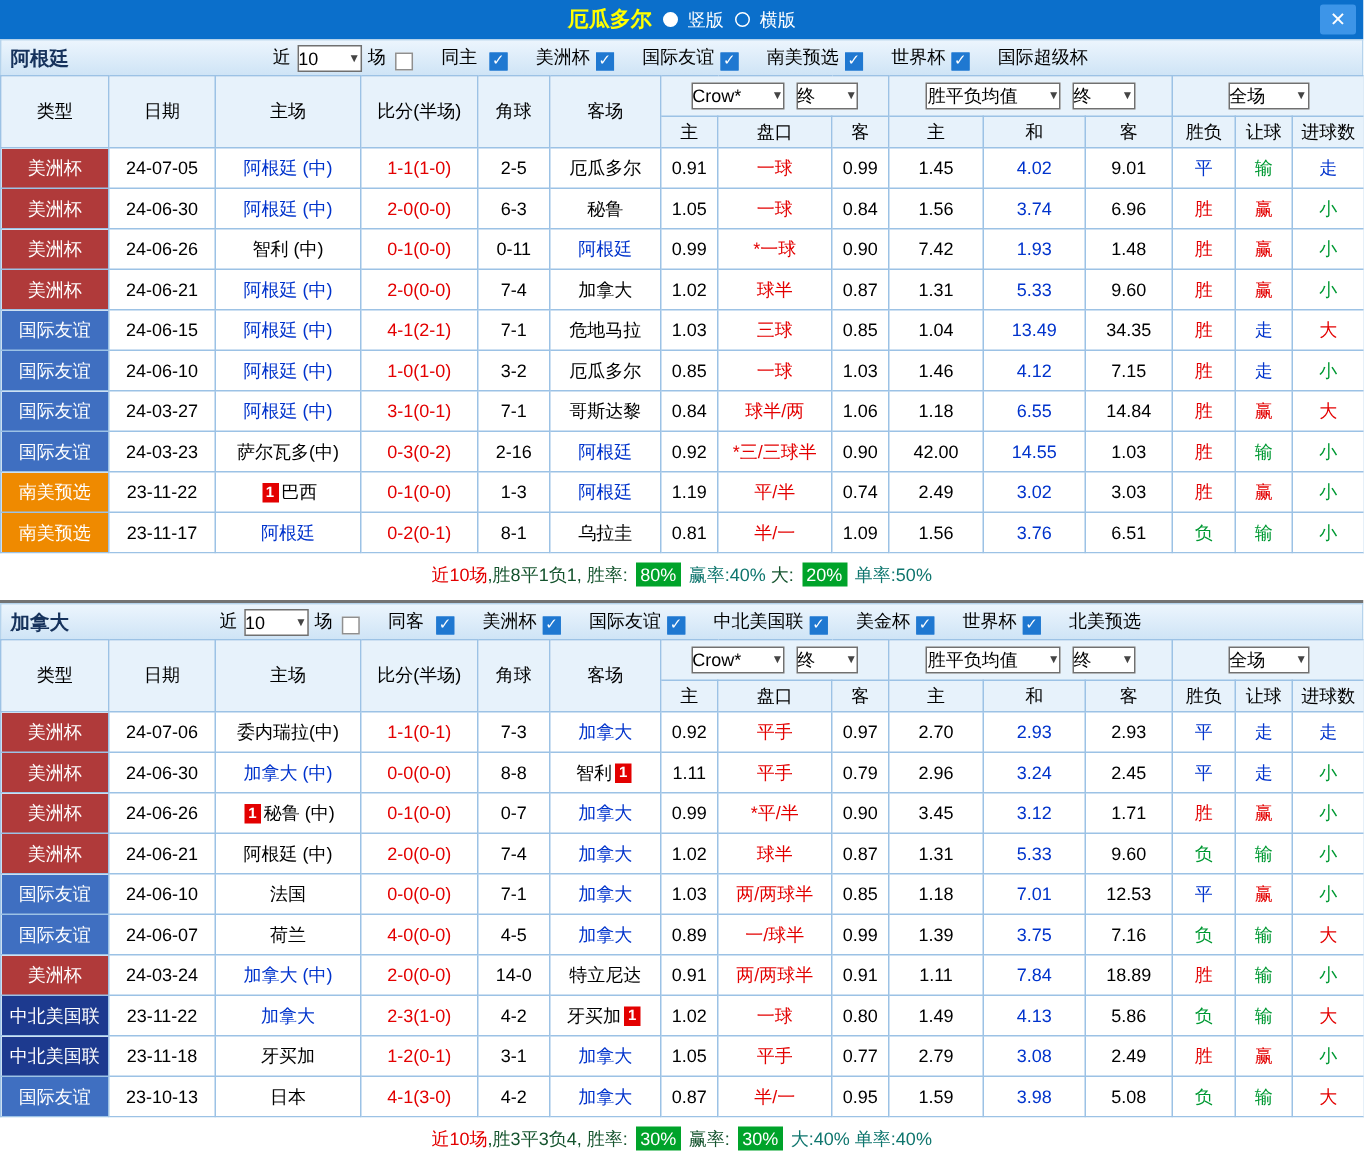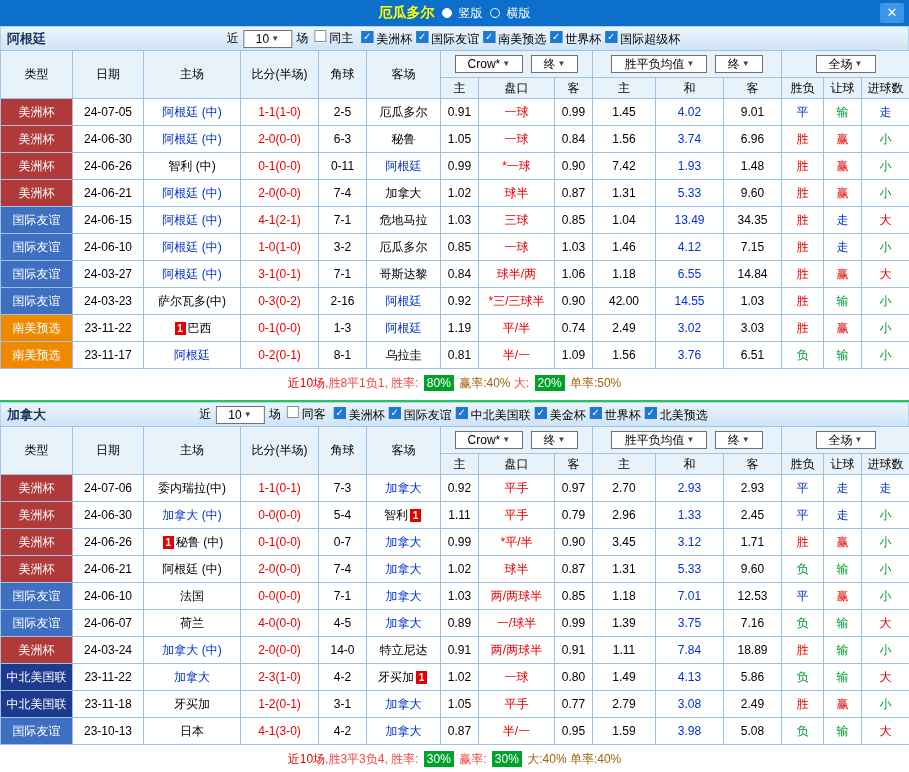--- a/index.html
+++ b/index.html
@@ -8,50 +8,50 @@
 
   
   .titlebar{height:26px;background:#0b6fcb;position:relative;display:flex;align-items:center;justify-content:center;gap:7px;color:#fff}
   .title{color:#ffff00;font-weight:bold;font-size:14px}
   .radio{width:10px;height:10px;border:1px solid #fff;border-radius:50%;display:inline-block;background:transparent}
   .radio.on{background:#fff}
   .radio-label{color:#fff;font-size:12px}
   .close{position:absolute;right:5px;top:3px;width:24px;height:20px;background:#3d95e8;color:#fff;text-align:center;line-height:20px;font-weight:bold;font-size:13px;border-radius:2px}
 
   
-  .panel{border-bottom:2px solid #22c55e}
+  .panel{border-bottom:2px solid #737373}
   .section-bar{height:24px;background:linear-gradient(#ecf5fd,#cfe4f6);border:1px solid #b5d3ec;border-bottom:none;display:flex;align-items:center;position:relative}
   .team-name{font-weight:bold;color:#16325c;font-size:13px;padding:0 6px;white-space:nowrap}
   .filters{position:absolute;left:50%;transform:translateX(-50%);display:flex;align-items:center;gap:4px;white-space:nowrap}
-  .select{display:inline-flex;align-items:center;justify-content:space-between;gap:2px;border:1px solid #707070;background:#fff;height:18px;padding:0 12px;font-size:12px;color:#000;vertical-align:middle}
+  .select{display:inline-flex;align-items:center;justify-content:space-between;gap:20px;border:1px solid #707070;background:#fff;height:18px;padding:0 0;font-size:12px;color:#000;vertical-align:middle}
   .caret{font-size:8px;color:#444;line-height:1}
-  .chk{display:inline-flex;align-items:flex-start;gap:3px;margin:0 2px}
+  .chk{display:inline-flex;align-items:flex-end;gap:19px;margin:0 2px}
   .box{width:12px;height:12px;border:1px solid #8f8f8f;background:#fff;display:inline-flex;align-items:center;justify-content:center;font-size:10px;line-height:1;color:#fff}
   .box.on{background:#1f78d1;border-color:#1f78d1}
   .chk-label{color:#000}
 
   
   table.grid{width:100%;border-collapse:collapse;table-layout:fixed}
   .grid th,.grid td{border:1px solid #9cc2e5;text-align:center;padding:0 2px;overflow:hidden;white-space:nowrap;font-weight:normal}
   .grid thead th{background:#e7f2fb;height:21px}
   .grid thead tr:first-child th{height:27px}
   .grid td{height:27px;background:#fff}
   td.type{color:#fff}
   .t-red{color:#e30000}
   .t-blue{color:#0033cc}
   .t-green{color:#009933}
   .card1{display:inline-block;background:#e30000;color:#fff;min-width:11px;height:13px;line-height:13px;font-size:10px;font-weight:bold;margin:0 2px;vertical-align:middle}
   .selcell .select{margin:0 2px}
 
   
   .summary{text-align:center;padding:6px 0 8px;background:#fff}
   .summary span{white-space:pre}
-  .seg-plain{color:#ef4444}
+  .seg-plain{color:#14532d}
   .seg-red{color:#e30000}
-  .seg-blue{color:#a16207}
+  .seg-blue{color:#0f766e}
   .seg-badge{background:#00a32a;color:#fff;padding:1px 3px;margin:0 2px}
 </style>
 </head>
 <body data-interactable="false">
 
 <div class="titlebar" data-interactable="false">
   <span class="title" data-interactable="false">厄瓜多尔</span>
   <span class="radio on" data-interactable="true"></span>
   <span class="radio-label" data-interactable="true">竖版</span>
   <span class="radio" data-interactable="true"></span>
@@ -448,27 +448,27 @@
           <td data-interactable="false">2.93</td>
           <td class="t-blue" data-interactable="false">平</td>
           <td class="t-blue" data-interactable="false">走</td>
           <td class="t-blue" data-interactable="false">走</td>
         </tr>
         <tr data-interactable="false">
           <td class="type" data-interactable="false" style="background: rgb(176, 58, 58);">美洲杯</td>
           <td data-interactable="false">24-06-30</td>
           <td class="team" data-interactable="false"><span class="t-blue" data-interactable="true">加拿大 (中)</span></td>
           <td class="t-red" data-interactable="true">0-0(0-0)</td>
-          <td data-interactable="false">5-4</td>
+          <td data-interactable="false">8-8</td>
           <td class="team" data-interactable="false"><span data-interactable="true">智利</span><span class="card1" data-interactable="false">1</span></td>
           <td data-interactable="false">1.11</td>
           <td class="t-red" data-interactable="false">平手</td>
           <td data-interactable="false">0.79</td>
           <td data-interactable="false">2.96</td>
-          <td class="t-blue" data-interactable="false">1.33</td>
+          <td class="t-blue" data-interactable="false">3.24</td>
           <td data-interactable="false">2.45</td>
           <td class="t-blue" data-interactable="false">平</td>
           <td class="t-blue" data-interactable="false">走</td>
           <td class="t-green" data-interactable="false">小</td>
         </tr>
         <tr data-interactable="false">
           <td class="type" data-interactable="false" style="background: rgb(176, 58, 58);">美洲杯</td>
           <td data-interactable="false">24-06-26</td>
           <td class="team" data-interactable="false"><span class="card1" data-interactable="false">1</span><span data-interactable="true">秘鲁 (中)</span></td>
           <td class="t-red" data-interactable="true">0-1(0-0)</td>

